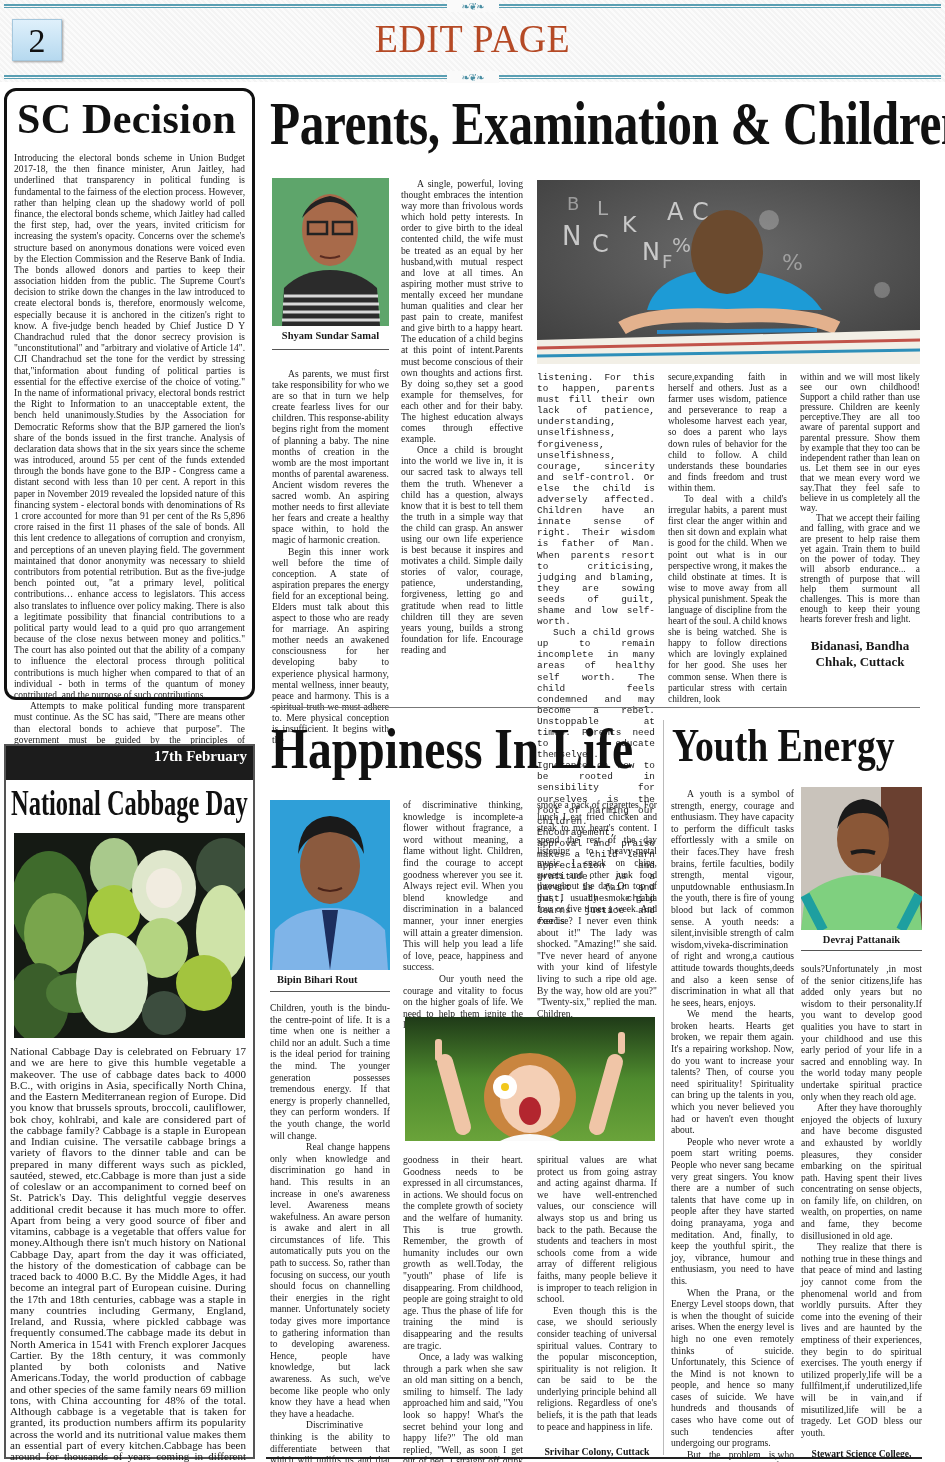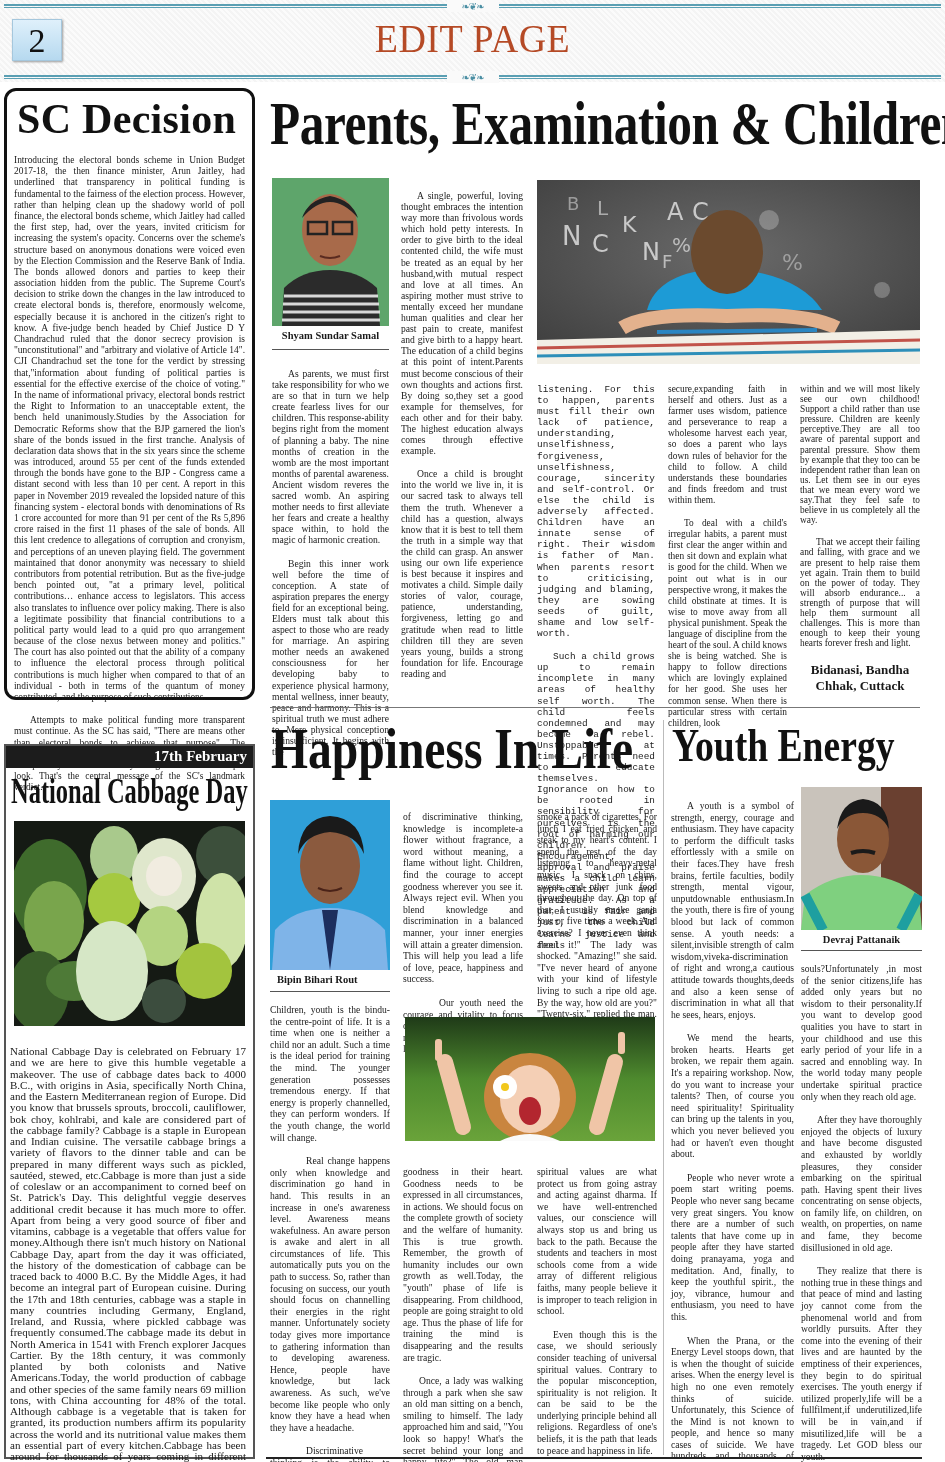--- a/index.html
+++ b/index.html
@@ -20,33 +20,33 @@
     background: linear-gradient(#dff0fb, #b6d9ef); border: 1px solid #a5c7dd; box-shadow: 1px 1px 2px #999;
     font-size: 34px; text-align: center; line-height: 42px; color: #111; }
   .edit-title { position: absolute; left: 0; right: 0; top: 16px; text-align: center; font-size: 38px; color: #b54a26; letter-spacing: 0.5px; transform: scaleY(1.08); }
   .paper-name { position: absolute; right: 36px; top: 10px; width: 180px; text-align: center; }
   .paper-name .nm { font-size: 18px; color: #1e4a2a; font-variant: small-caps; letter-spacing: 0.5px; }
   .paper-name .city { font-size: 13px; color: #222; margin-top: 1px; }
   .paper-name .date { font-size: 11.5px; color: #222; margin-top: 3px; }
 
   
   .txt { font-size: 10.2px; line-height: 11.35px; text-align: justify; hyphens: auto; }
-  .txt p { text-indent: 16px; margin-top: 12px; }
+  .txt p { text-indent: 16px; }
   .txt p.noind { text-indent: 0; }
   .byline { font-weight: bold; text-align: center; font-size: 10.5px; }
   .head { font-family: "Liberation Serif", serif; font-weight: bold; color: #111; white-space: nowrap; transform-origin: left top; }
 
   
   .sc-box { position: absolute; left: 4px; top: 88px; width: 251px; height: 612px; border: 3px solid #111; border-radius: 12px; padding: 4px 7px 0 7px; }
   .sc-title { font-size: 42px; margin: 0 0 10px 3px; letter-spacing: 0.3px; }
   .sc-box .txt { font-size: 9.45px; line-height: 11.18px; }
 
   
   .cab-box { position: absolute; left: 4px; top: 744px; width: 251px; height: 715px; border: 2px solid #555; }
-  .cab-date { background: #1c1c1c; color: #fff; text-align: right; font-weight: bold; font-size: 15px; padding: 2px 6px 3px 0; height: 22px; }
+  .cab-date { background: #1c1c1c; color: #fff; text-align: right; font-weight: bold; font-size: 15px; padding: 2px 6px 3px 0; height: 34px; }
   .cab-title { font-size: 36px; transform: scaleX(0.68); margin: 2px 0 0 5px; height: 45px; line-height: 42px; }
   .cab-img { margin: 6px 8px 0 8px; height: 205px; position: relative; overflow: hidden; background: #151a14; }
   .cab-box .txt { padding: 8px 7px 0 4px; font-size: 11px; line-height: 11.25px; }
 
   
   .par-title { position: absolute; left: 270px; top: 88px; font-size: 62px; transform: scaleX(0.795); letter-spacing: -0.5px; }
   .col { position: absolute; }
   .photo { position: relative; overflow: hidden; }
   .hr { height: 1px; background: #555; }
 

